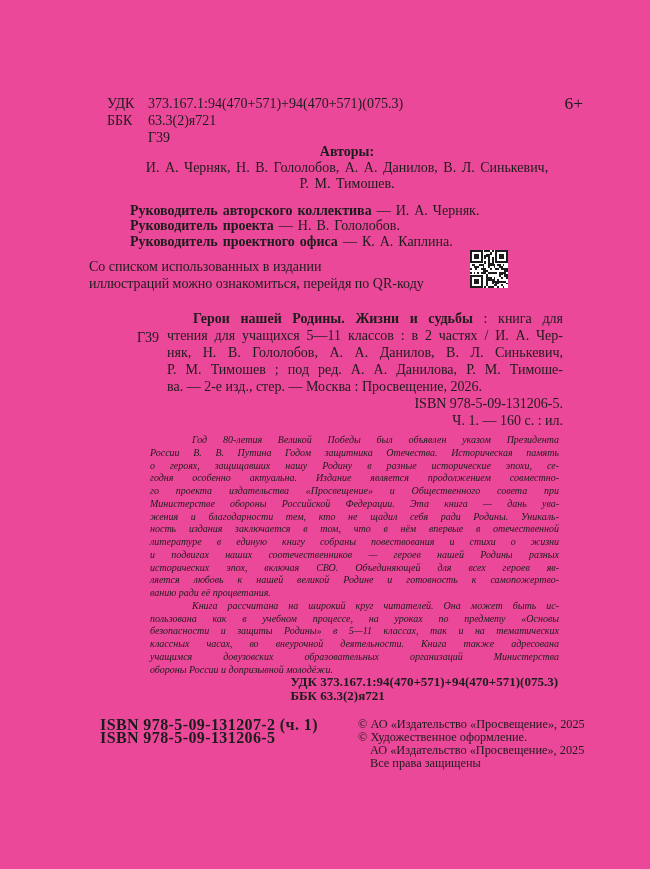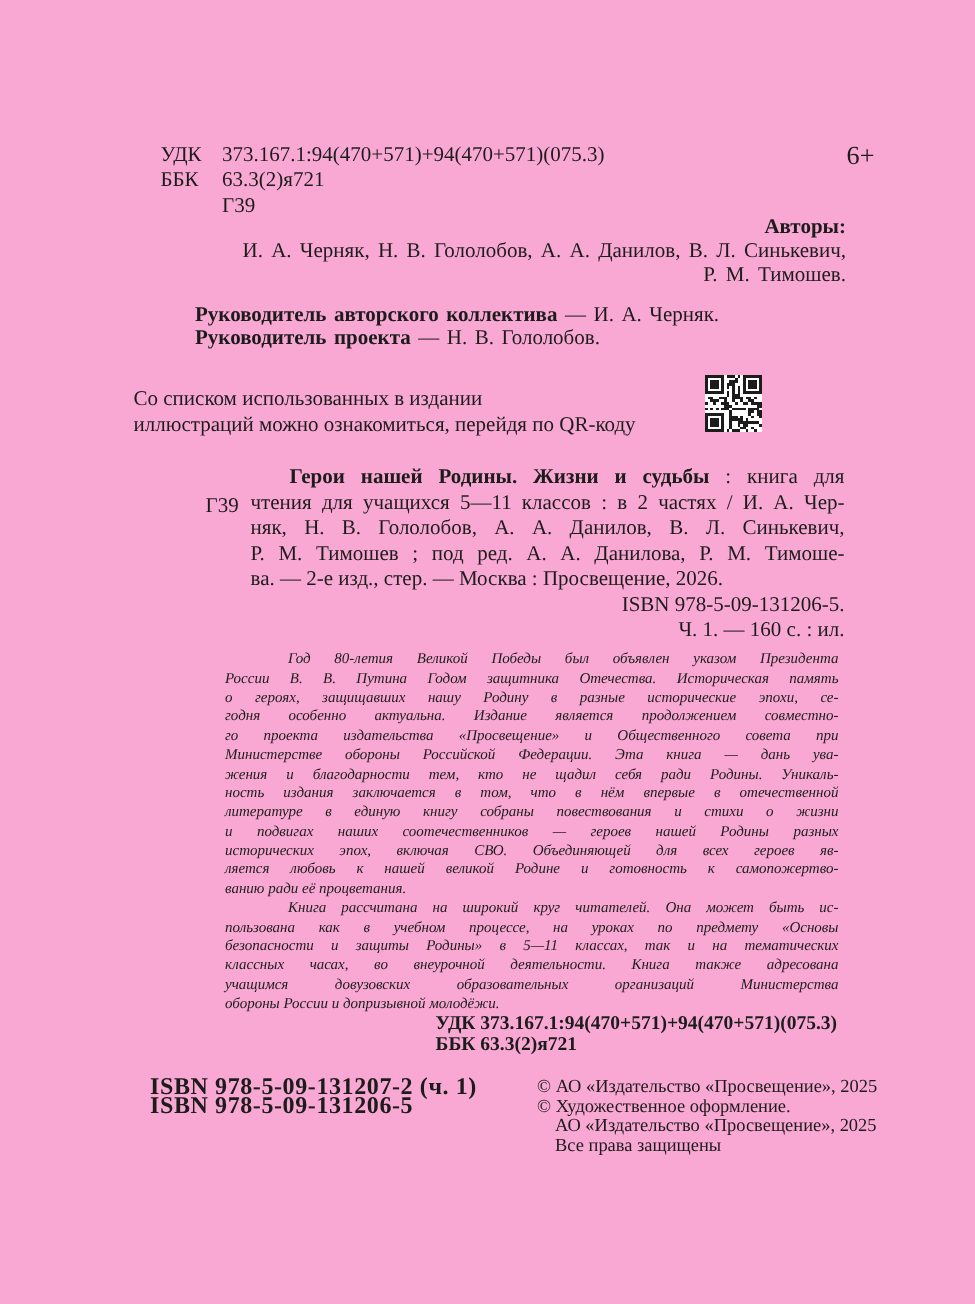--- a/index.html
+++ b/index.html
@@ -1,34 +1,34 @@
 <!DOCTYPE html>
 <html lang="ru"><head>
 <meta charset="utf-8">
 <style>
   html,body { margin:0; padding:0; background:#e8e8e8; }
   .page {
     position:relative;
     width:650px; height:869px;
     margin:0 auto;
-    background:#f9a8d4;
+    background:#ec4899;
     font-family:"Liberation Serif", serif;
     color:#1c1c1c;
     overflow:hidden;
   }
   .b { font-weight:bold; }
 
   
   .top-meta { position:absolute; left:107px; top:95px; font-size:14px; line-height:17px; }
   .top-meta .lbl { display:inline-block; width:41px; }
   .top-meta .code-row { padding-left:41px; }
   .age-rating { position:absolute; right:67px; top:93px; font-size:17.5px; }
 
   
-  .authors { position:absolute; left:130px; top:144px; width:434px; text-align:right;
+  .authors { position:absolute; left:130px; top:144px; width:434px; text-align:center;
              font-size:14px; line-height:16px; }
   .authors .names { white-space:pre-line; word-spacing:2px; }
 
   
   .leaders { position:absolute; left:130px; top:203px; width:434px; text-align:left;
              font-size:14px; line-height:15.4px; word-spacing:1.5px; }
 
   
   .qr-note { position:absolute; left:89px; top:258px; width:380px;
              font-size:14px; line-height:17px; white-space:pre-line; }
@@ -72,20 +72,21 @@
 
   <div class="authors">
     <div class="b">Авторы:</div>
     <div class="names">И. А. Черняк, Н. В. Гололобов, А. А. Данилов, В. Л. Синькевич,
 Р. М. Тимошев.</div>
   </div>
 
   <div class="leaders">
     <div><span class="b">Руководитель авторского коллектива</span> <span>— И. А. Черняк.</span></div>
     <div><span class="b">Руководитель проекта</span> <span>— Н. В. Гололобов.</span></div>
+    <div><span class="b">Руководитель проектного офиса</span> <span>— К. А. Каплина.</span></div>
   </div>
 
   <div class="qr-note">Со списком использованных в издании
 иллюстраций можно ознакомиться, перейдя по QR-коду</div>
   <svg class="qr" viewBox="0 0 21 21" shape-rendering="crispEdges" aria-hidden="true">
     <rect x="0" y="0" width="21" height="21" fill="#ffffff"></rect>
     <g fill="#1c1c1c">
       <rect x="0" y="0" width="7" height="7"></rect>
         <rect x="1" y="1" width="5" height="5" fill="#ffffff"></rect>
         <rect x="2" y="2" width="3" height="3"></rect>

